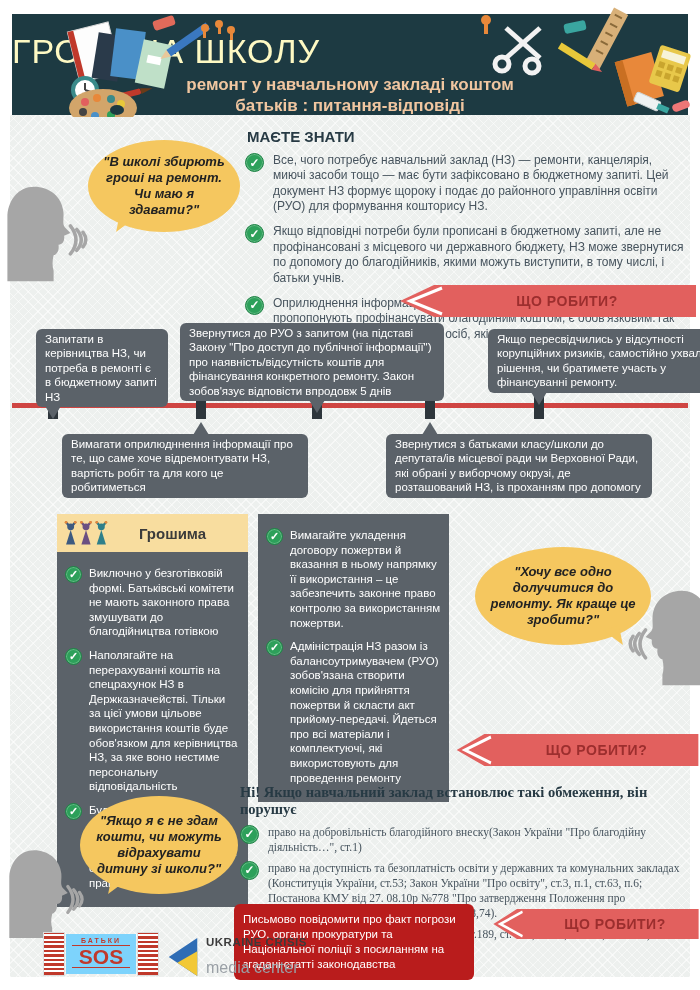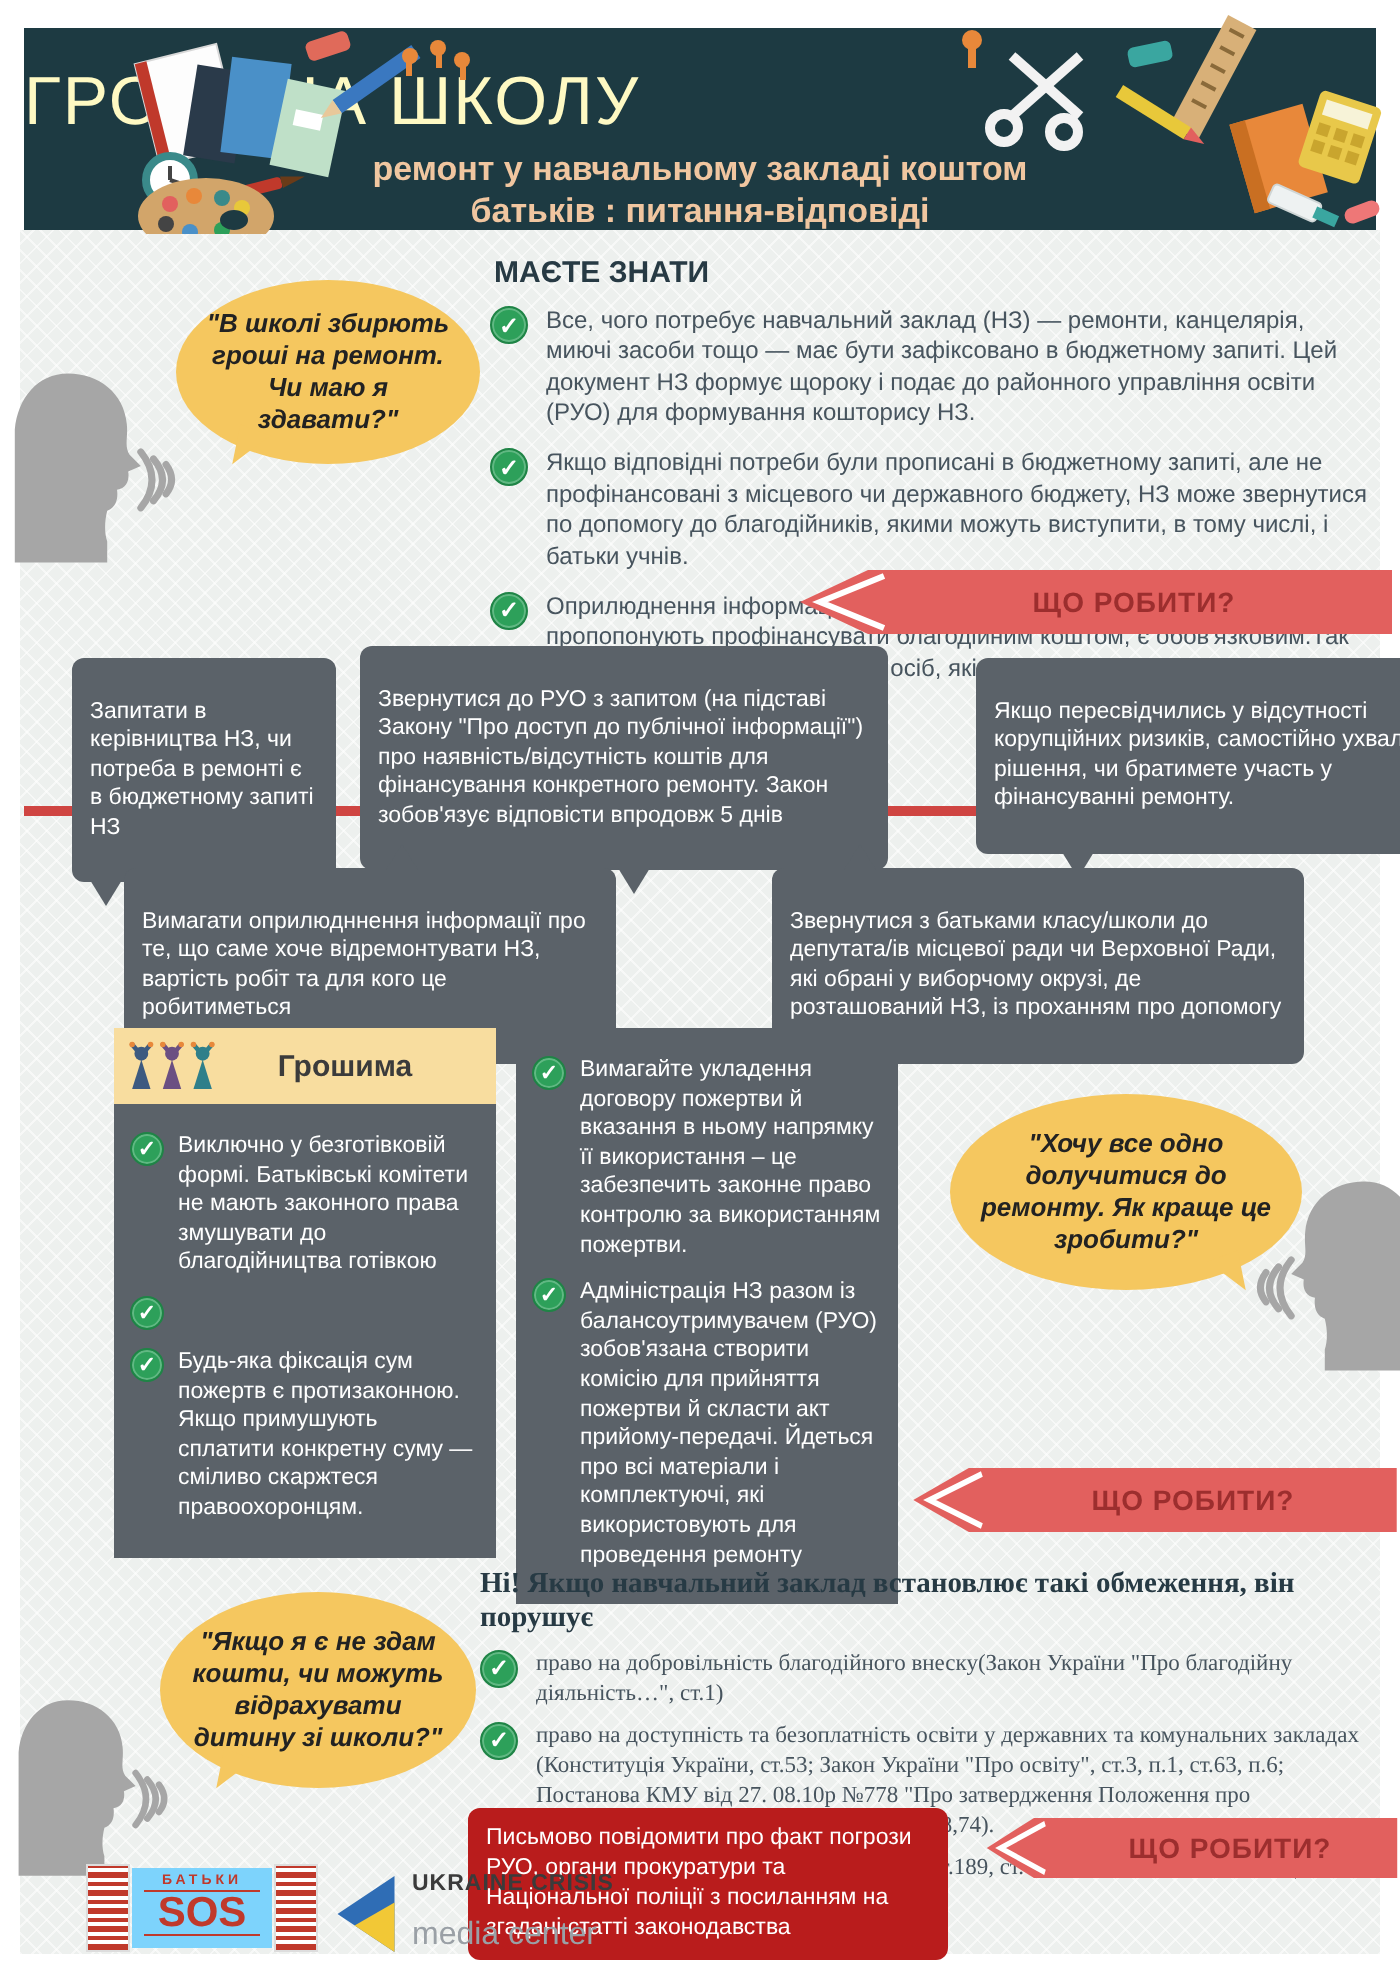--- a/index.html
+++ b/index.html
@@ -39,21 +39,21 @@
   .wv{fill:none;stroke:#a6a6a6;stroke-width:5;stroke-linecap:round;}
   
   .banner{position:absolute;}
   .banner svg{position:absolute;inset:0;width:100%;height:100%;}
   .banner .lbl{position:absolute;inset:0;display:flex;align-items:center;justify-content:center;
                padding-left:38px;font-size:14px;font-weight:bold;color:#9c2e2e;letter-spacing:.5px;}
   
   .tline{position:absolute;left:12px;top:403px;width:676px;height:5px;background:#cf4542;}
   .tick{position:absolute;top:392px;width:10px;height:27px;background:#2e363c;}
   .tbox{position:absolute;background:#5b6269;border-radius:6px;color:#fff;font-size:11.5px;
-        line-height:1.26;padding:20px 9px;box-sizing:border-box;}
+        line-height:1.26;padding:3px 9px;box-sizing:border-box;}
   .tbox .td{position:absolute;bottom:-12px;width:0;height:0;border-left:8px solid transparent;
         border-right:8px solid transparent;border-top:13px solid #5b6269;}
   .tbox .tu{position:absolute;top:-12px;width:0;height:0;border-left:8px solid transparent;
         border-right:8px solid transparent;border-bottom:13px solid #5b6269;}
   
   .col{position:absolute;width:191px;}
   .col-h{height:38px;background:#f8dd9f;display:flex;align-items:center;gap:8px;padding:0 6px;}
   .col-h .ttl{flex:1;text-align:center;font-size:15px;font-weight:bold;color:#3b3b3b;padding-right:14px;}
   .col-p{background:#5b6269;padding:14px 8px 8px 8px;min-height:190px;}
   .col-p .citem{gap:7px;margin-bottom:9px;}
@@ -277,20 +277,21 @@
       </svg>
       <div class="ttl">Грошима</div>
     </div>
     <div class="col-p">
       <div class="citem">
         <span class="check">✓</span>
         <p>Виключно у безготівковій формі. Батьківські комітети не мають законного права змушувати до благодійництва готівкою</p>
       </div>
       <div class="citem">
         <span class="check">✓</span>
+        <p>Наполягайте на перерахуванні коштів на спецрахунок НЗ в Держказначействі. Тільки за цієї умови цільове використання коштів буде  обов'язком для керівництва НЗ, за яке воно нестиме персональну відповідальність</p>
       </div>
       <div class="citem">
         <span class="check">✓</span>
         <p>Будь-яка фіксація сум пожертв є протизаконною. Якщо примушують сплатити конкретну суму — сміливо скаржтеся правоохоронцям.</p>
       </div>
     </div>
   </div>
 
   <div class="col" style="left:258px;top:514px">
     <div class="col-p" style="min-height:222px">

